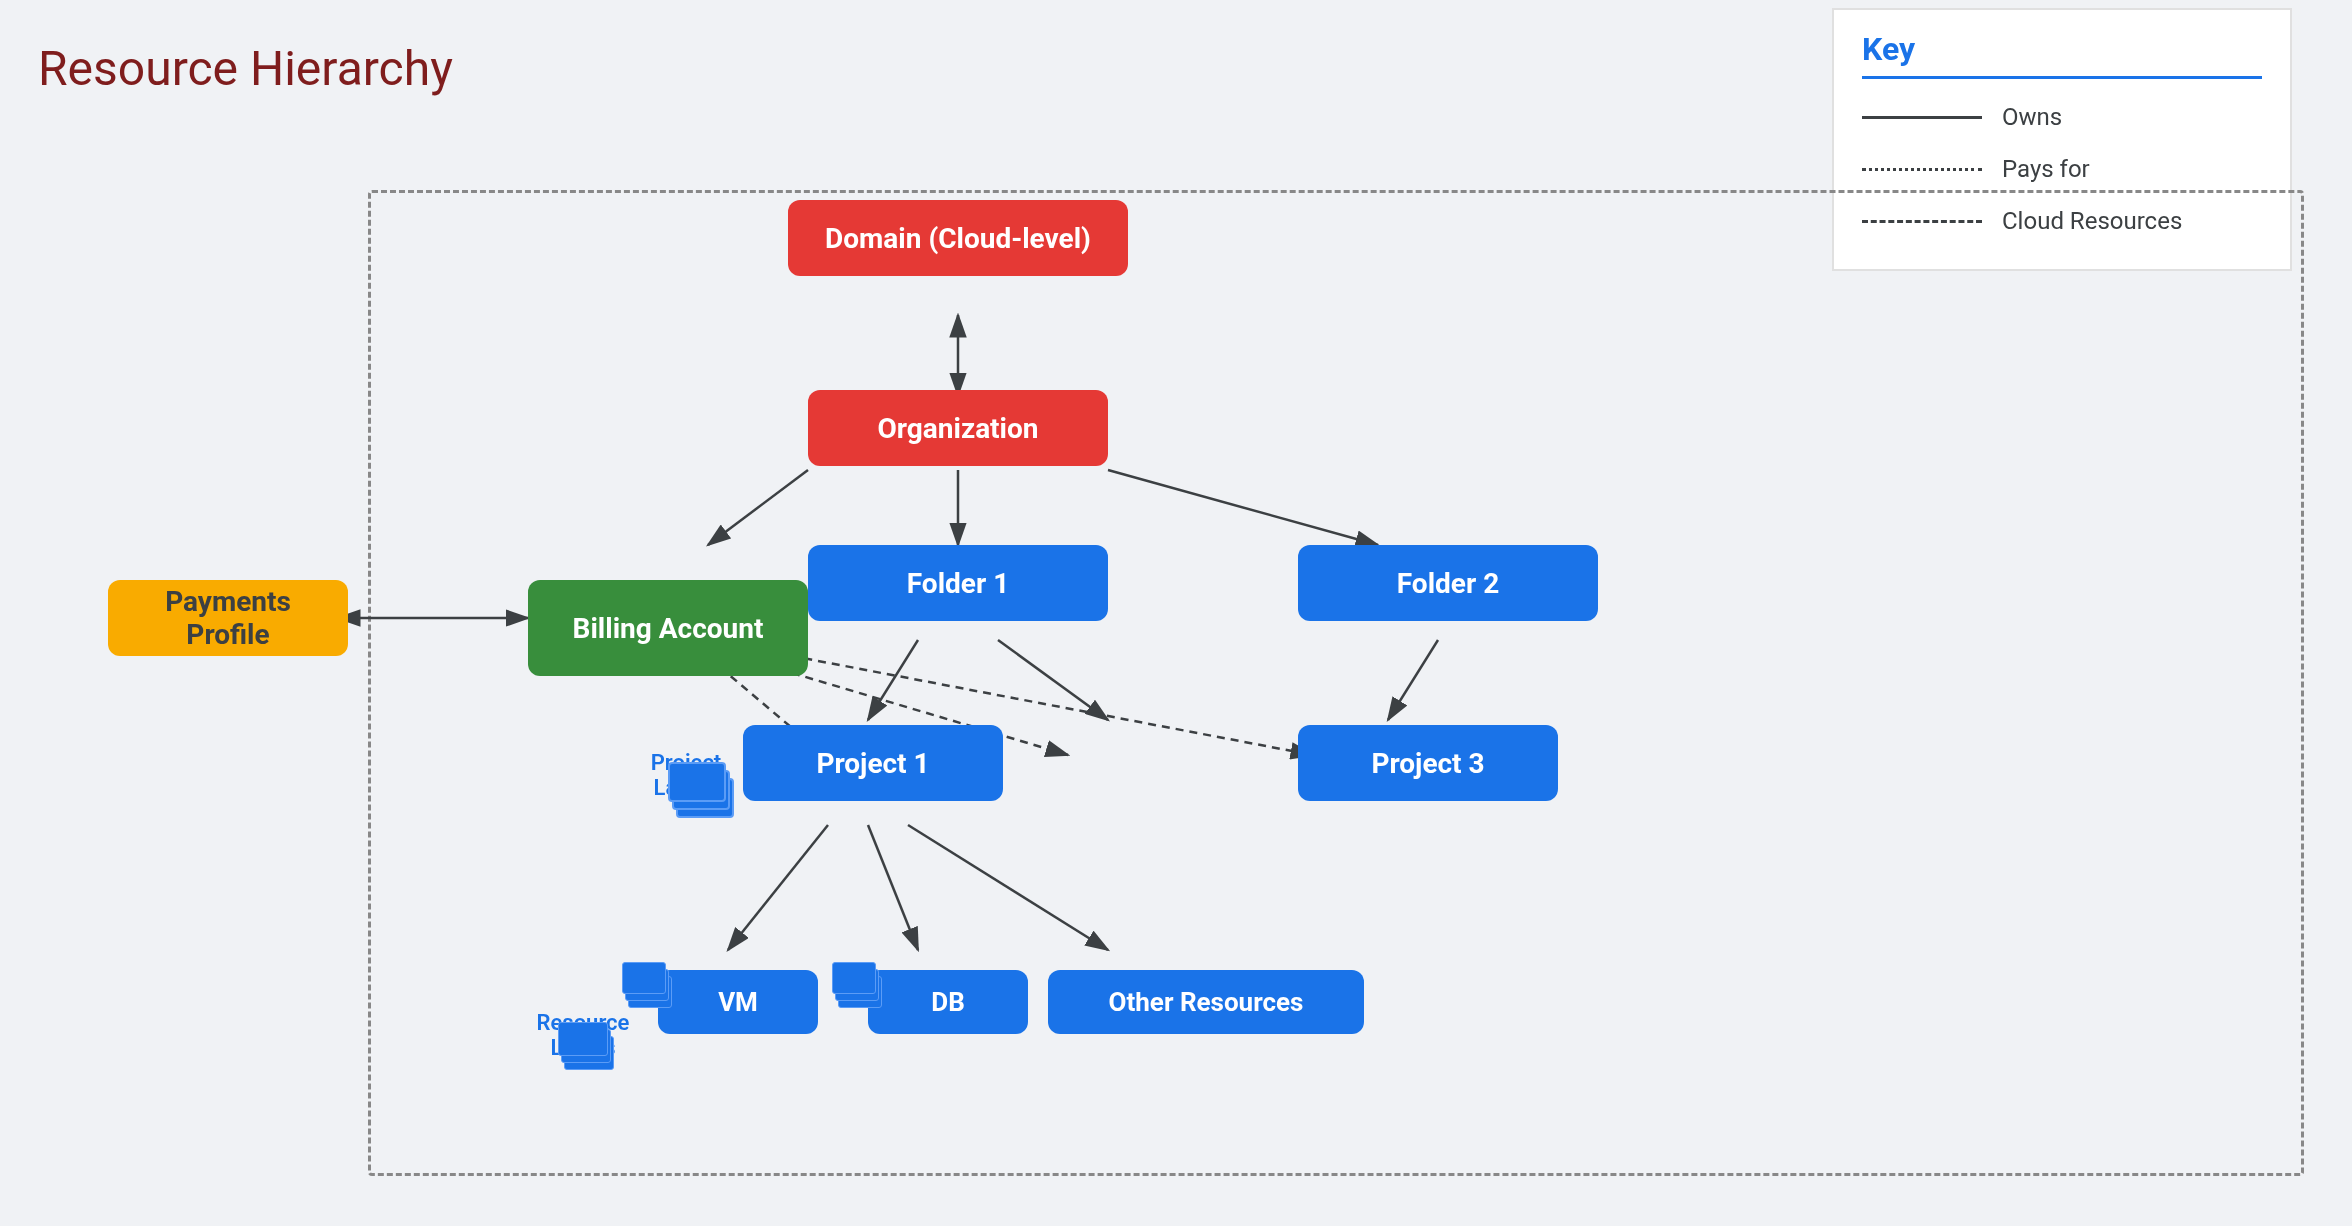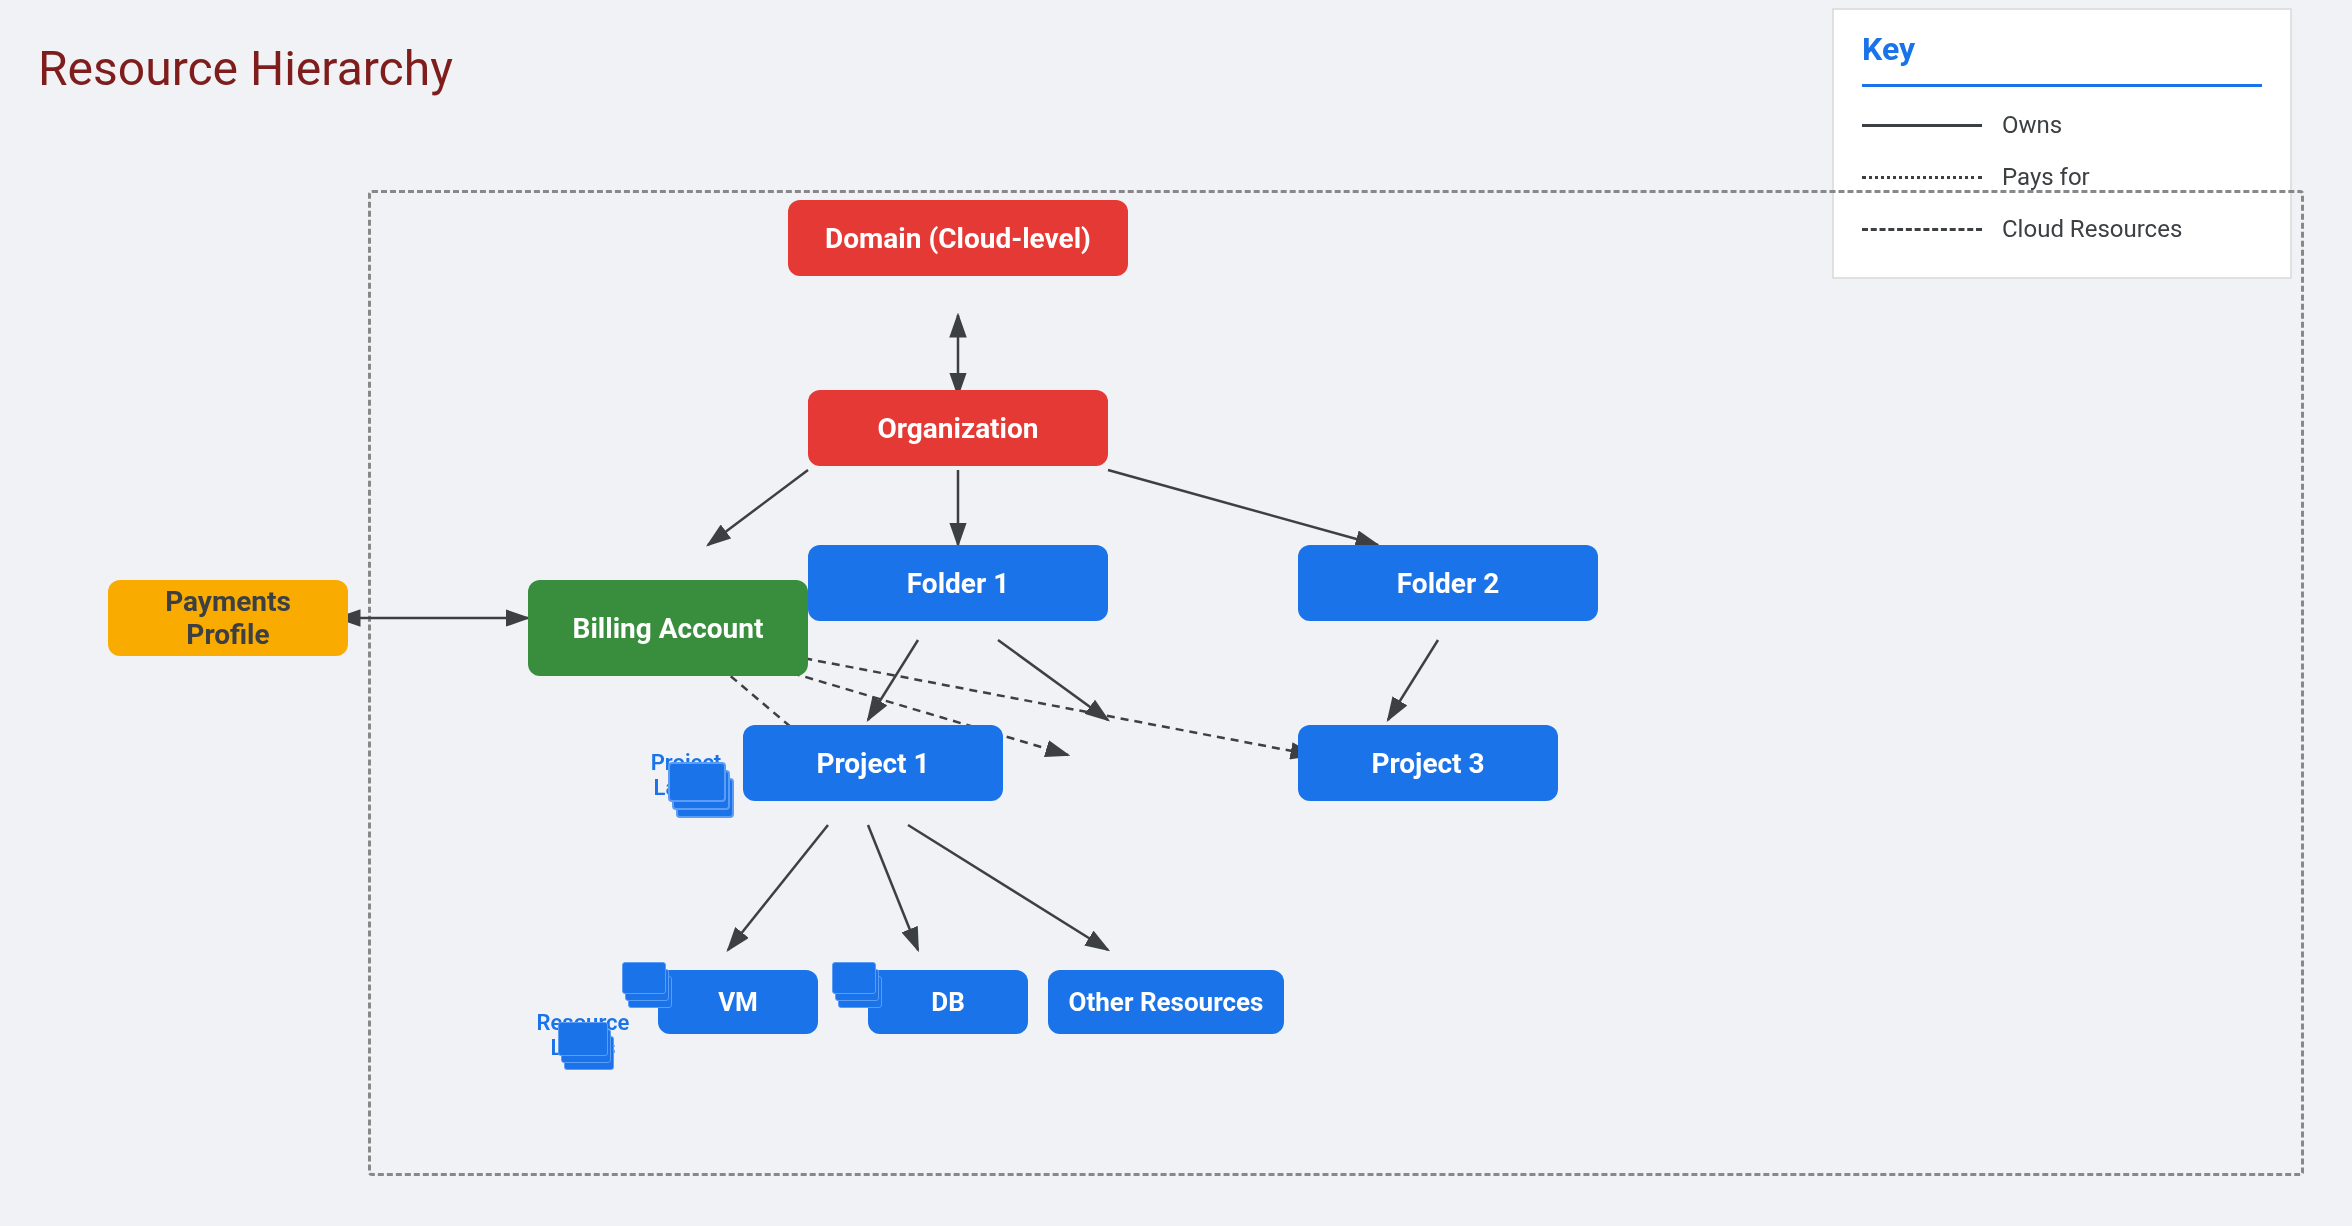--- a/index.html
+++ b/index.html
@@ -30,21 +30,21 @@
       background: white;
       border: 2px solid #e0e0e0;
       padding: 20px 28px;
     }
     .key-title {
       font-size: 32px;
       font-weight: 700;
       color: #1a73e8;
       margin-bottom: 16px;
       border-bottom: 3px solid #1a73e8;
-      padding-bottom: 16px;
+      padding-bottom: 8px;
     }
     .key-item {
       display: flex;
       align-items: center;
       margin-bottom: 14px;
       font-size: 24px;
       color: #3c4043;
       margin-top: 24px;
     }
     .key-line {
@@ -240,15 +240,15 @@
   <div class="node node-blue" style="left: 820px; top: 840px; width: 160px; height: 64px; font-size:26px;">DB</div>
 
   <div style="position:absolute; left:784px; top:830px;">
     <div style="position:relative; width:50px; height:60px;">
       <div style="position:absolute; top:16px; left:6px; width:44px; height:32px; background:#1a73e8; border-radius:3px; border:1.5px solid #5b9cf6;"></div>
       <div style="position:absolute; top:9px; left:3px; width:44px; height:32px; background:#1a73e8; border-radius:3px; border:1.5px solid #5b9cf6;"></div>
       <div style="position:absolute; top:2px; left:0px; width:44px; height:32px; background:#1a73e8; border-radius:3px; border:1.5px solid #5b9cf6;"></div>
     </div>
   </div>
 
-  <div class="node node-blue" style="left: 1000px; top: 840px; width: 236px; height: 64px; font-size:26px;text-align:center;">Other Resources</div>
+  <div class="node node-blue" style="left: 1000px; top: 840px; width: 316px; height: 64px; font-size:26px;text-align:center;">Other Resources</div>
 
 </div>
 
 </body></html>

